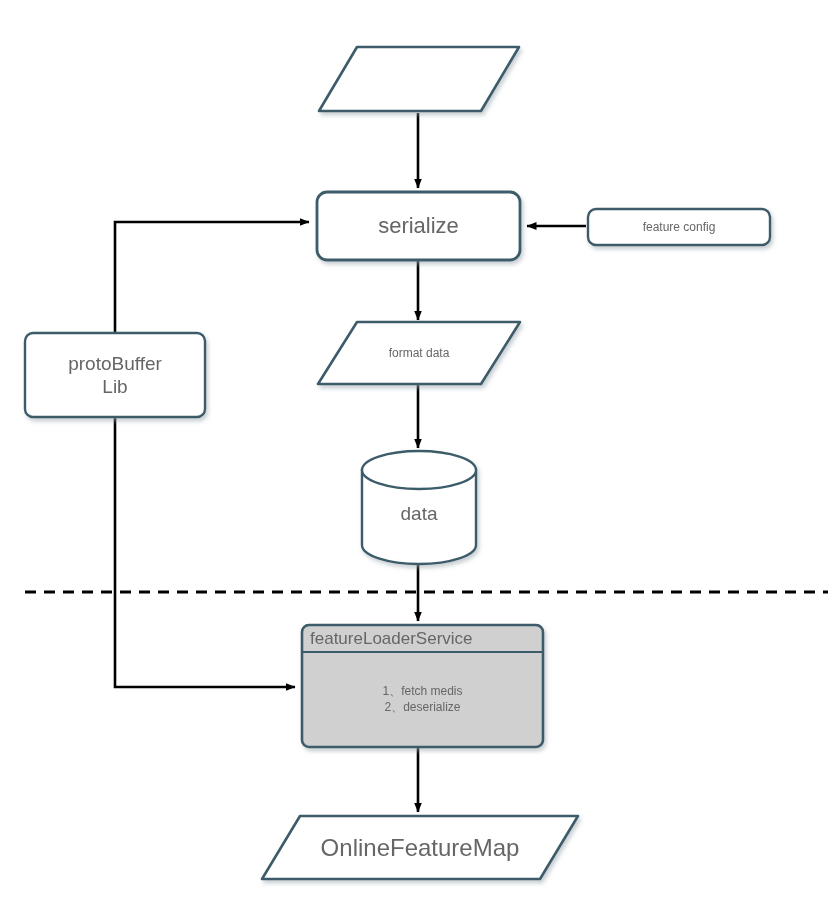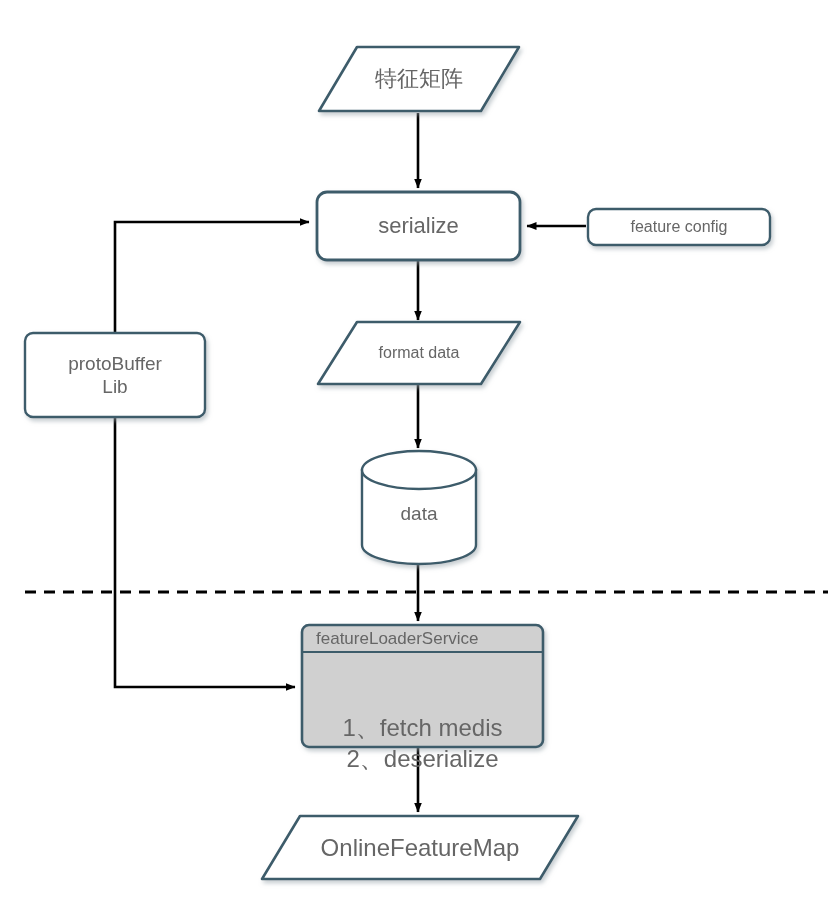--- a/index.html
+++ b/index.html
@@ -28,48 +28,46 @@
     position: absolute;
     display: flex;
     align-items: center;
     justify-content: center;
     text-align: center;
     color: #666666;
     pointer-events: none;
     line-height: 1.22;
     white-space: pre-line;
   }
-  .lbl-18 { font-size: 16px; }
+  .lbl-18 { font-size: 12px; }
   .lbl-19 { font-size: 19px; }
   .lbl-20 { font-size: 24px; }
   .lbl-22 { font-size: 22px; }
   .uml-title {
     position: absolute;
     display: flex;
     align-items: center;
     justify-content: flex-start;
     padding-left: 8px;
     color: #666666;
     font-size: 17px;
     box-sizing: border-box;
     pointer-events: none;
-    margin-left: 6px;
   }
   .uml-body {
     position: absolute;
     display: flex;
     align-items: center;
     justify-content: center;
     text-align: center;
     color: #666666;
-    font-size: 24px;
+    font-size: 12px;
     line-height: 1.28;
     white-space: pre-line;
     pointer-events: none;
-    margin-top: 44px;
   }
   .hit {
     position: absolute;
     background: transparent;
   }
 </style>
 </head>
 <body>
 
 <div id="canvas">
@@ -121,21 +119,20 @@
     </g>
 
     <g filter="url(#softshadow)">
       <rect x="302" y="625" width="241" height="122" rx="7" ry="7" fill="#d0d0d0" stroke="#3d5b6b" stroke-width="2.6"></rect>
       <line x1="302" y1="652" x2="543" y2="652" stroke="#3d5b6b" stroke-width="2.2"></line>
     </g>
 
     <path d="M300,816 L578,816 L540,879 L262,879 Z" fill="#ffffff" stroke="#3d5b6b" stroke-width="2.6" stroke-linejoin="round" filter="url(#softshadow)"></path>
   </svg>
 
-  <div class="node-label lbl-22" style="left:319px; top:47px; width:200px; height:64px;">特征矩阵</div>
 
   <div class="node-label lbl-22" style="left:317px; top:192px; width:203px; height:68px;">serialize</div>
 
   <div class="node-label lbl-18" style="left:588px; top:209px; width:182px; height:36px;">feature config</div>
 
   <div class="node-label lbl-18" style="left:318px; top:322px; width:202px; height:62px;">format data</div>
 
   <div class="node-label lbl-19" style="left:25px; top:333px; width:180px; height:84px;">protoBuffer
 Lib</div>
 

